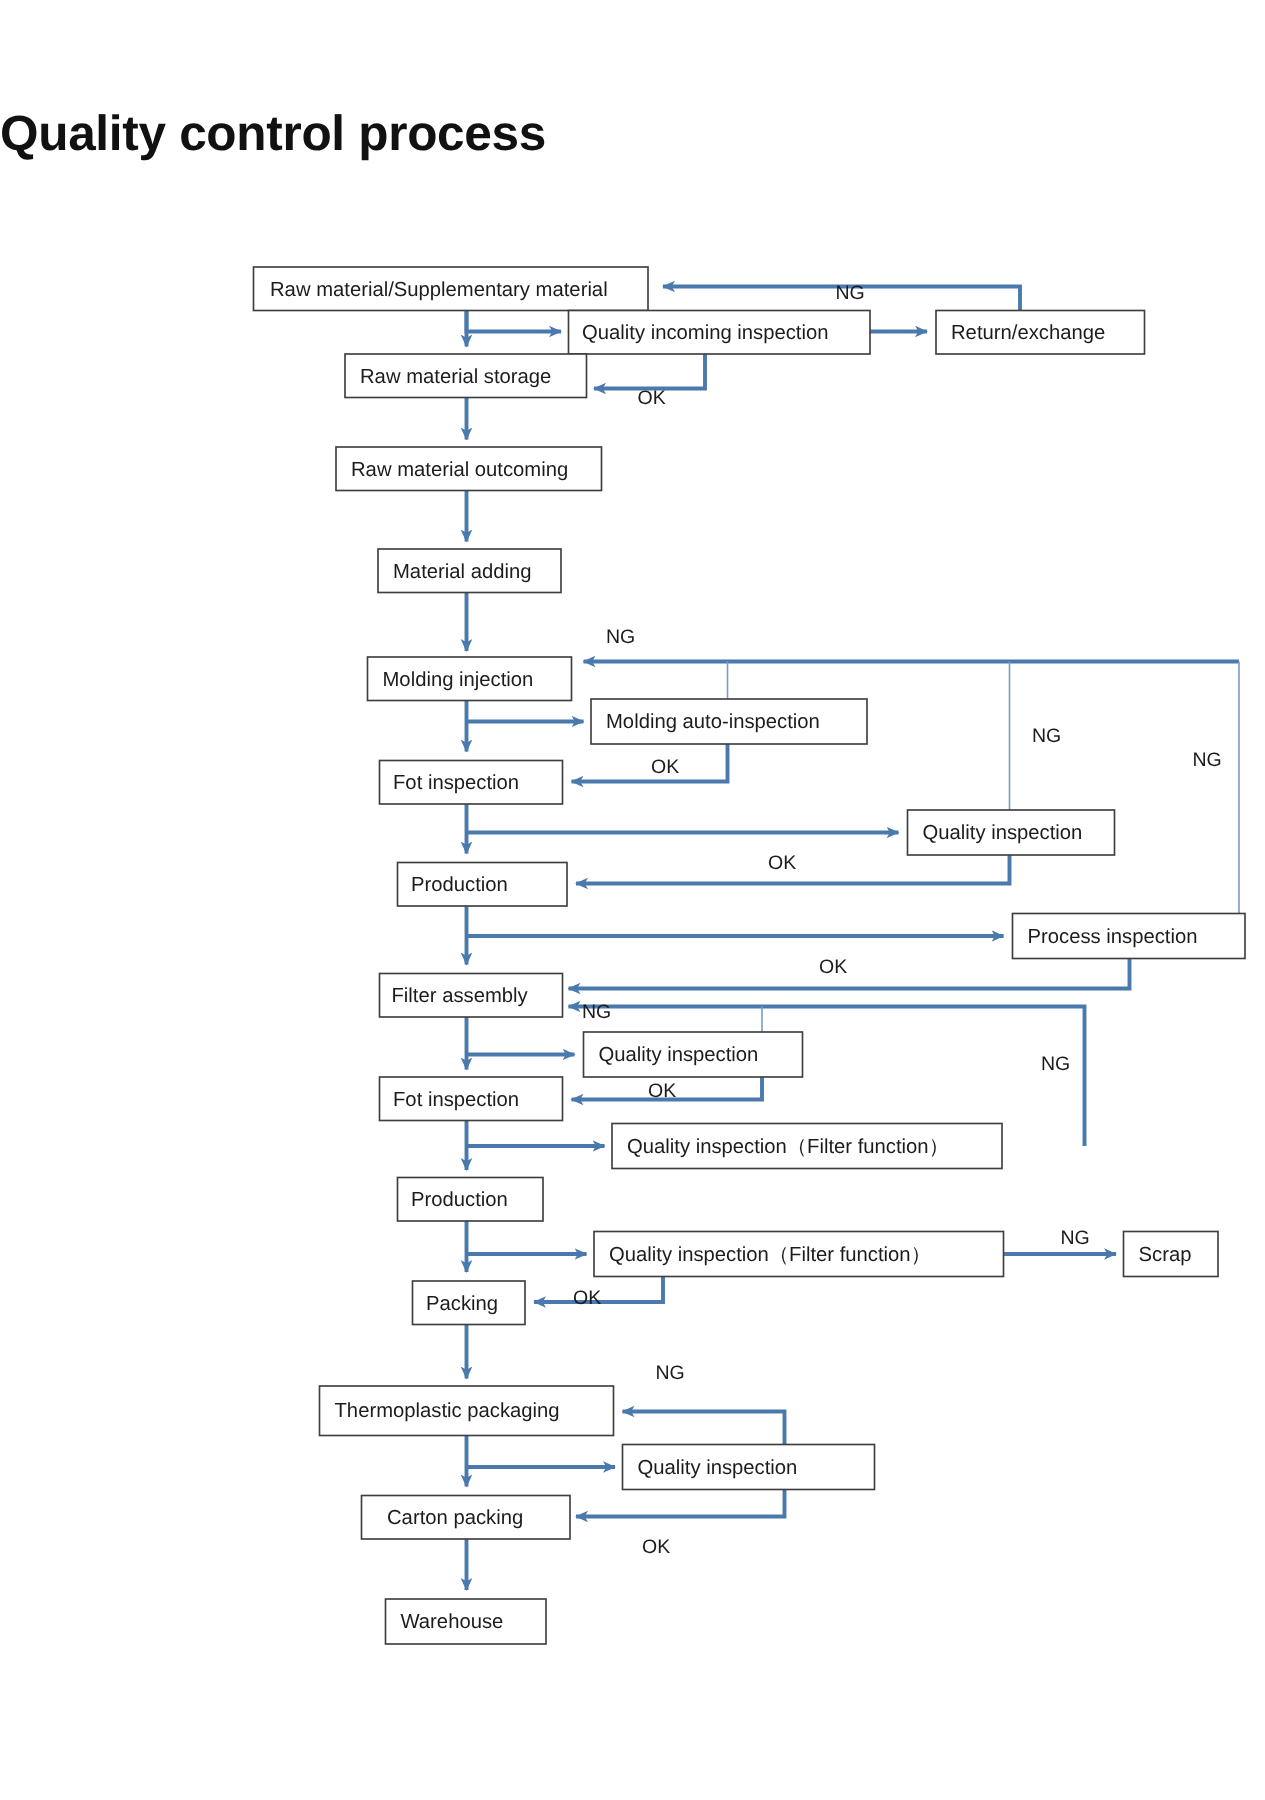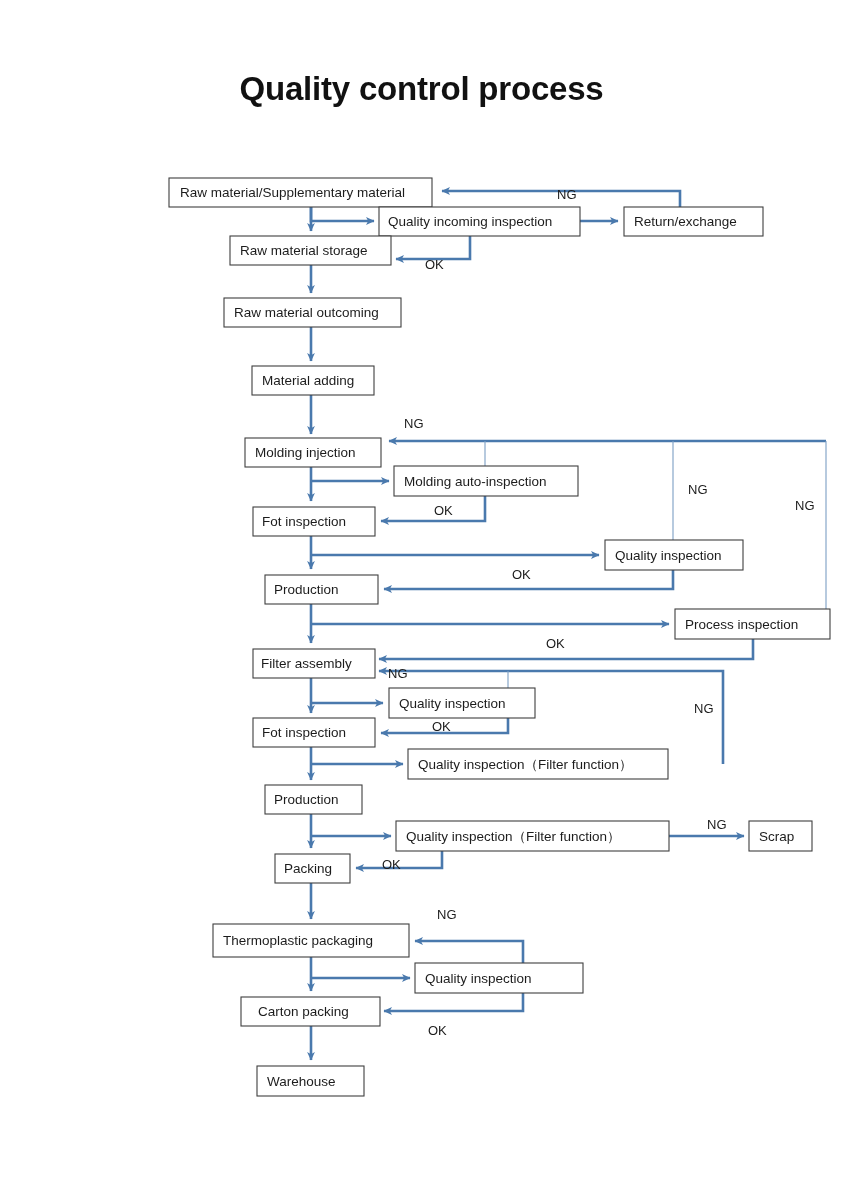--- a/index.html
+++ b/index.html
@@ -6,21 +6,20 @@
   body{
     width:843px;height:1200px;
     font-family:"Liberation Sans","DejaVu Sans",sans-serif;
     color:#1a1a1a;
     position:relative;
     overflow:hidden;
   }
   #chart-title{
     position:absolute;
     left:0;top:70px;width:843px;
-    text-align:center;
     font-size:33px;
     font-weight:bold;
     letter-spacing:-0.2px;
     color:#111111;
     font-family:"Liberation Sans","DejaVu Sans",sans-serif;
   }
   #flow-svg{
     position:absolute;left:0;top:0;
     width:843px;height:1200px;
   }

